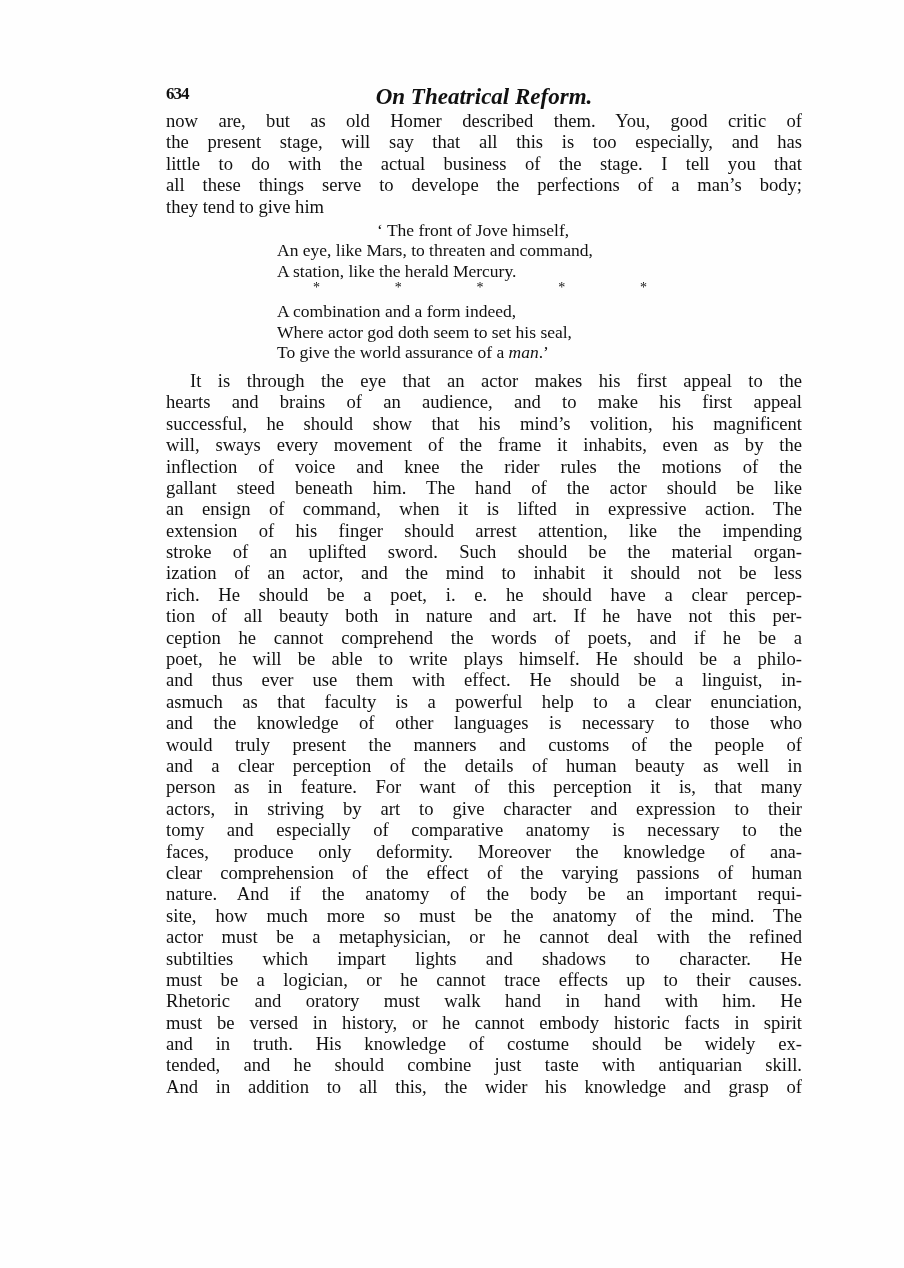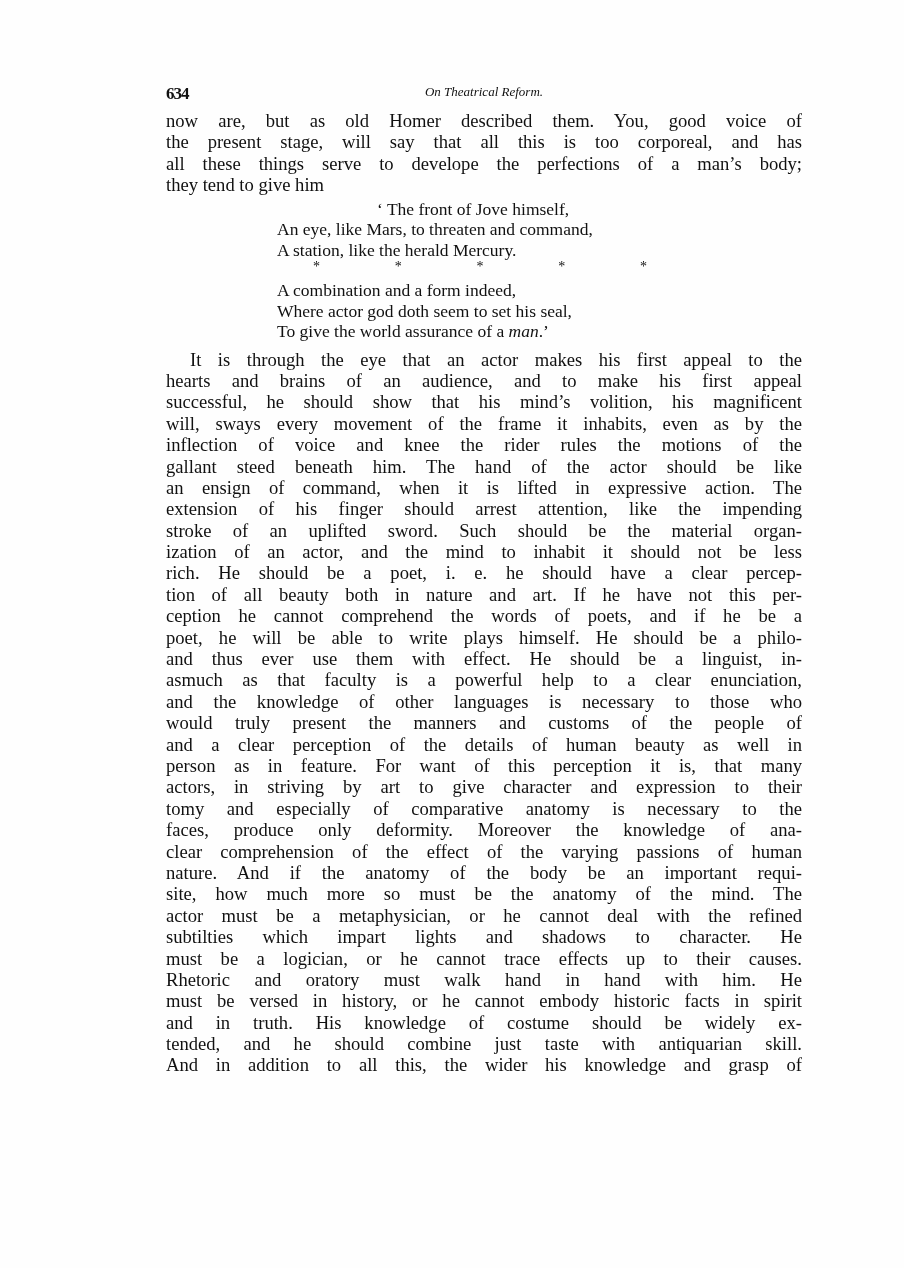--- a/index.html
+++ b/index.html
@@ -35,22 +35,22 @@
       font-size: 17px;
       letter-spacing: -1px;
     }
     .running-title {
       position: absolute;
       left: 0;
       right: 0;
       top: 0;
       text-align: center;
       font-style: italic;
-      font-weight: normal;
-      font-size: 13px;
+      font-weight: bold;
+      font-size: 23px;
     }
     .line {
       font-size: 18.6px;
       line-height: 21.4px;
       height: 21.4px;
       white-space: nowrap;
       text-align: justify;
       text-align-last: justify;
       letter-spacing: 0;
     }
@@ -101,22 +101,23 @@
 <body>
 
 <div class="page">
 
   <div class="running-head">
     <span class="page-number">634</span>
     <span class="running-title">On Theatrical Reform.</span>
   </div>
 
   <div class="body-text">
-    <div class="line">now are, but as old Homer described them.  You, good voice of</div>
-    <div class="line">the present stage, will say that all this is too corporeal, and has</div>
+    <div class="line">now are, but as old Homer described them.  You, good critic of</div>
+    <div class="line">the present stage, will say that all this is too especially, and has</div>
+    <div class="line">little to do with the actual business of the stage.  I tell you that</div>
     <div class="line">all these things serve to develope the perfections of a man’s body;</div>
     <div class="line last">they tend to give him</div>
   </div>
 
   <div class="verse">
     <div class="vline indent">‘ The front of Jove himself,</div>
     <div class="vline">An eye, like Mars, to threaten and command,</div>
     <div class="vline">A station, like the herald Mercury.</div>
     <div class="stars">
       <span>*</span>

